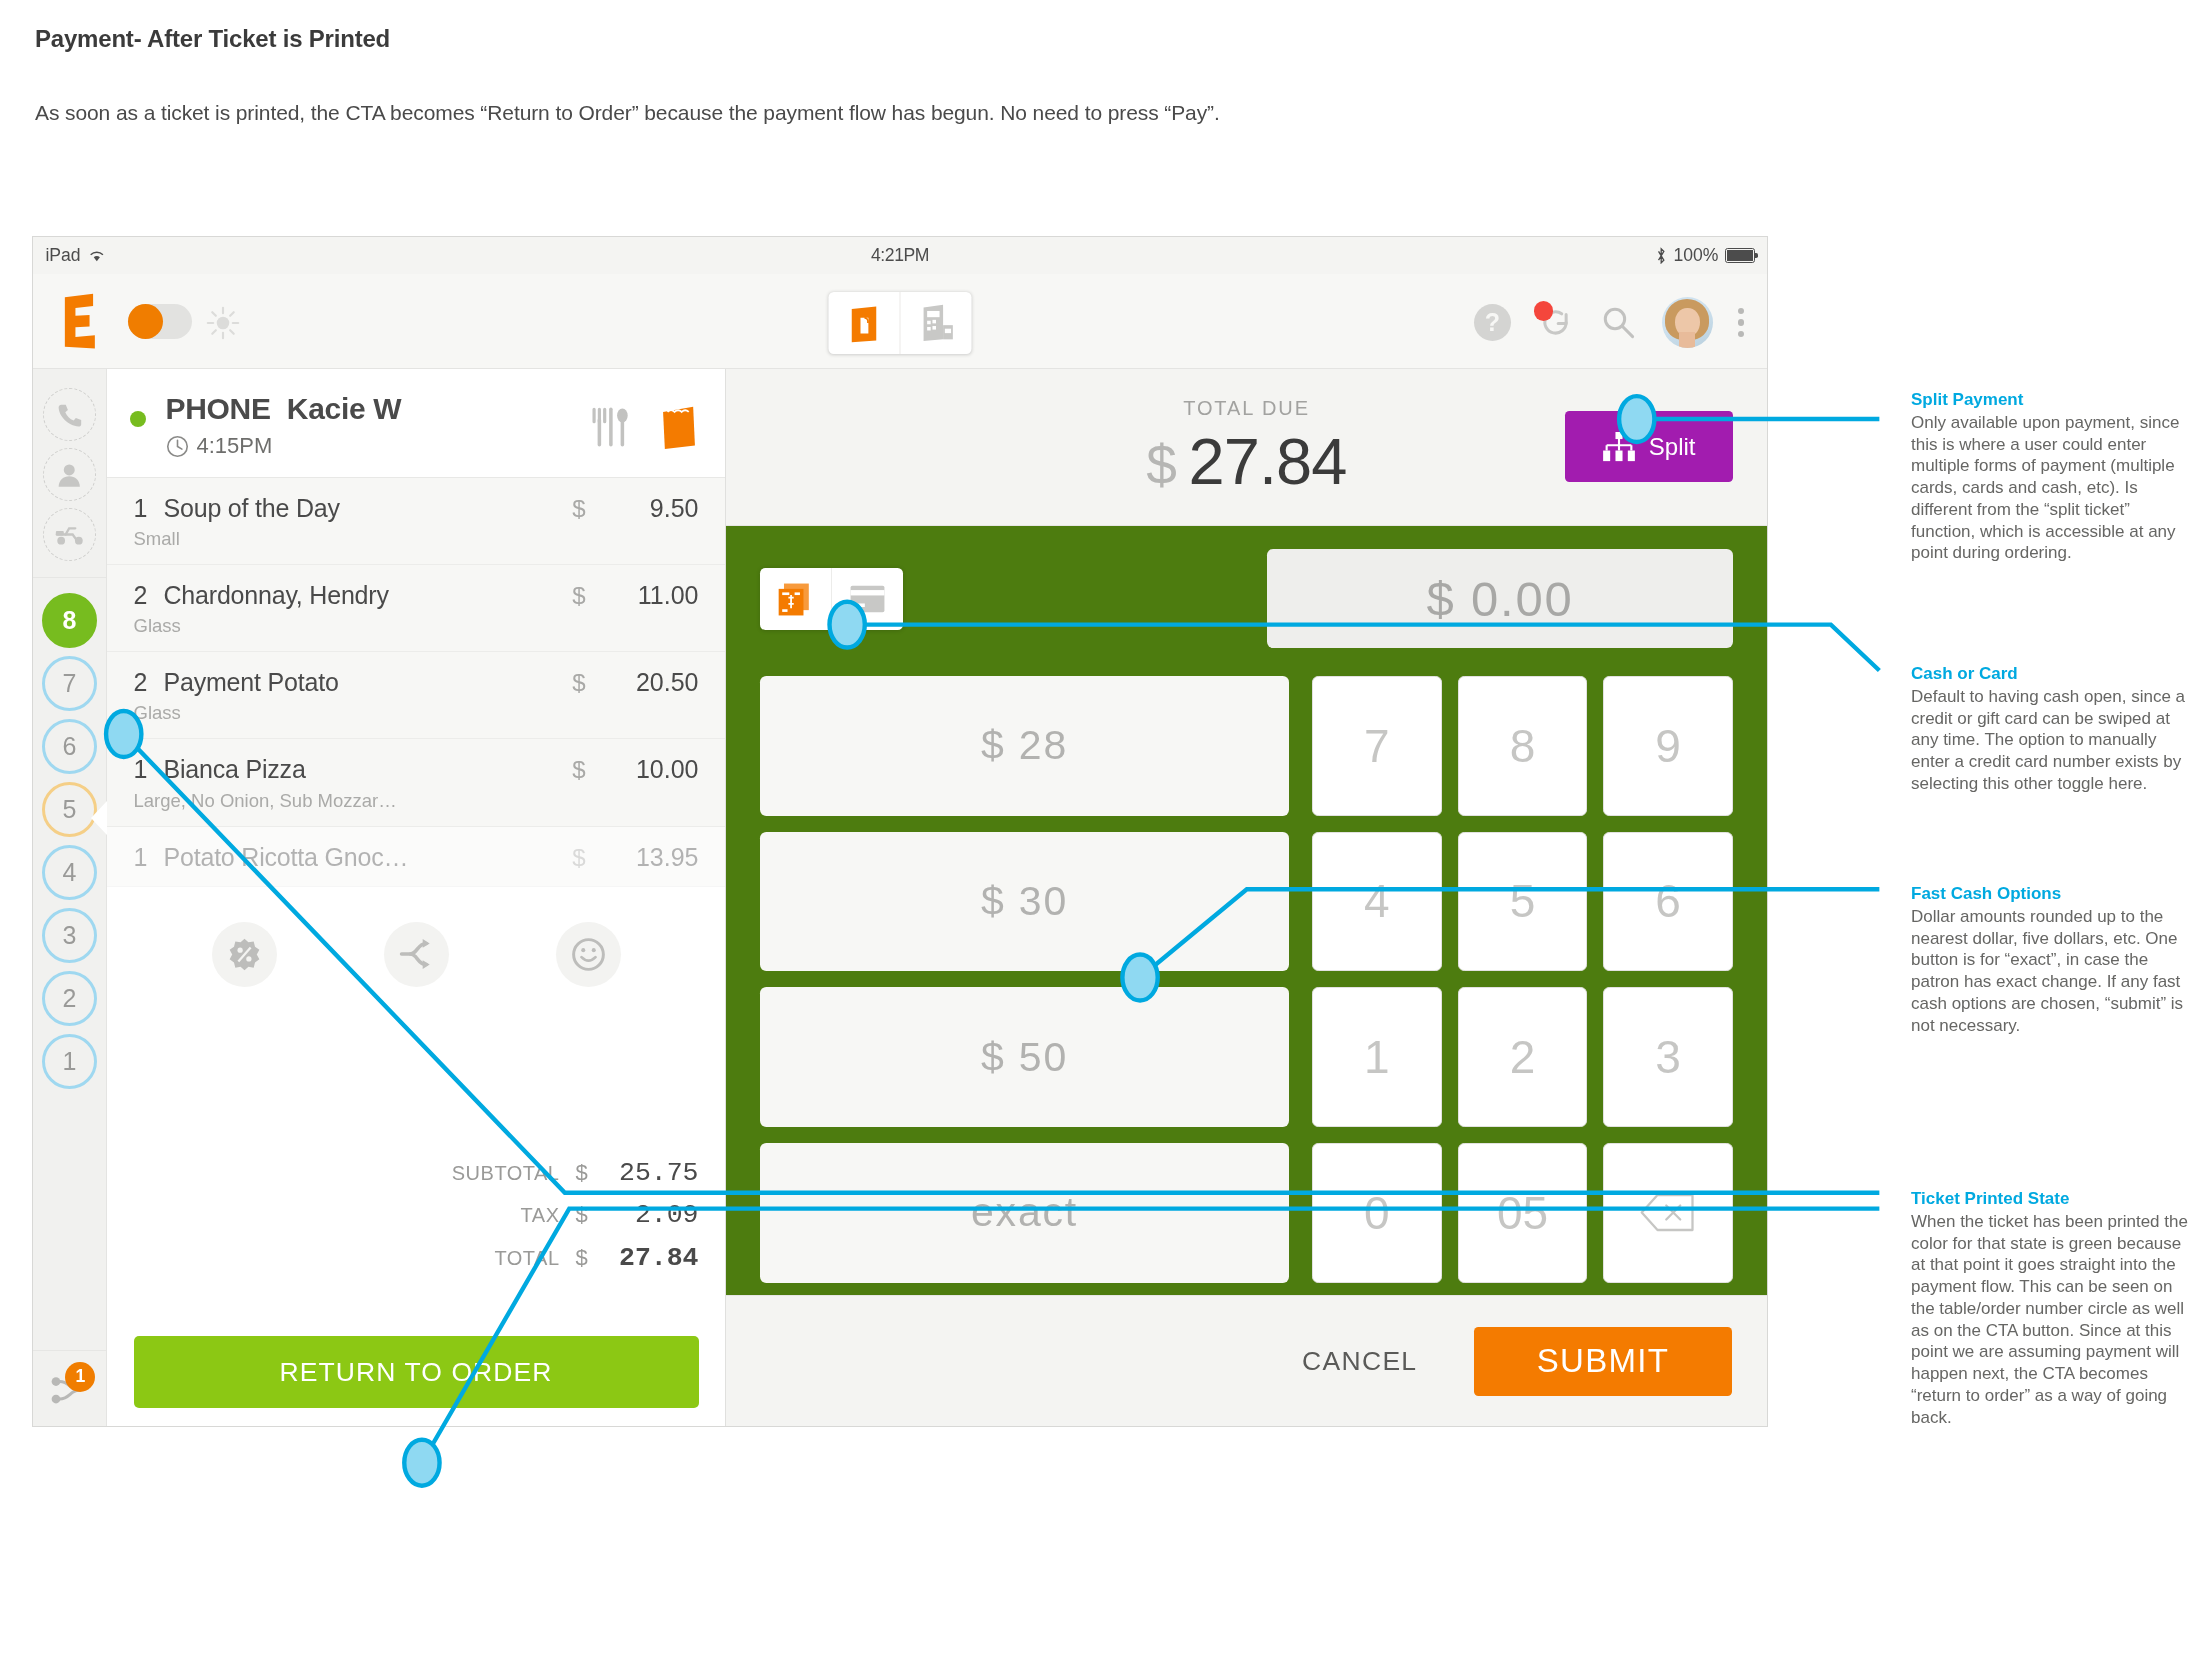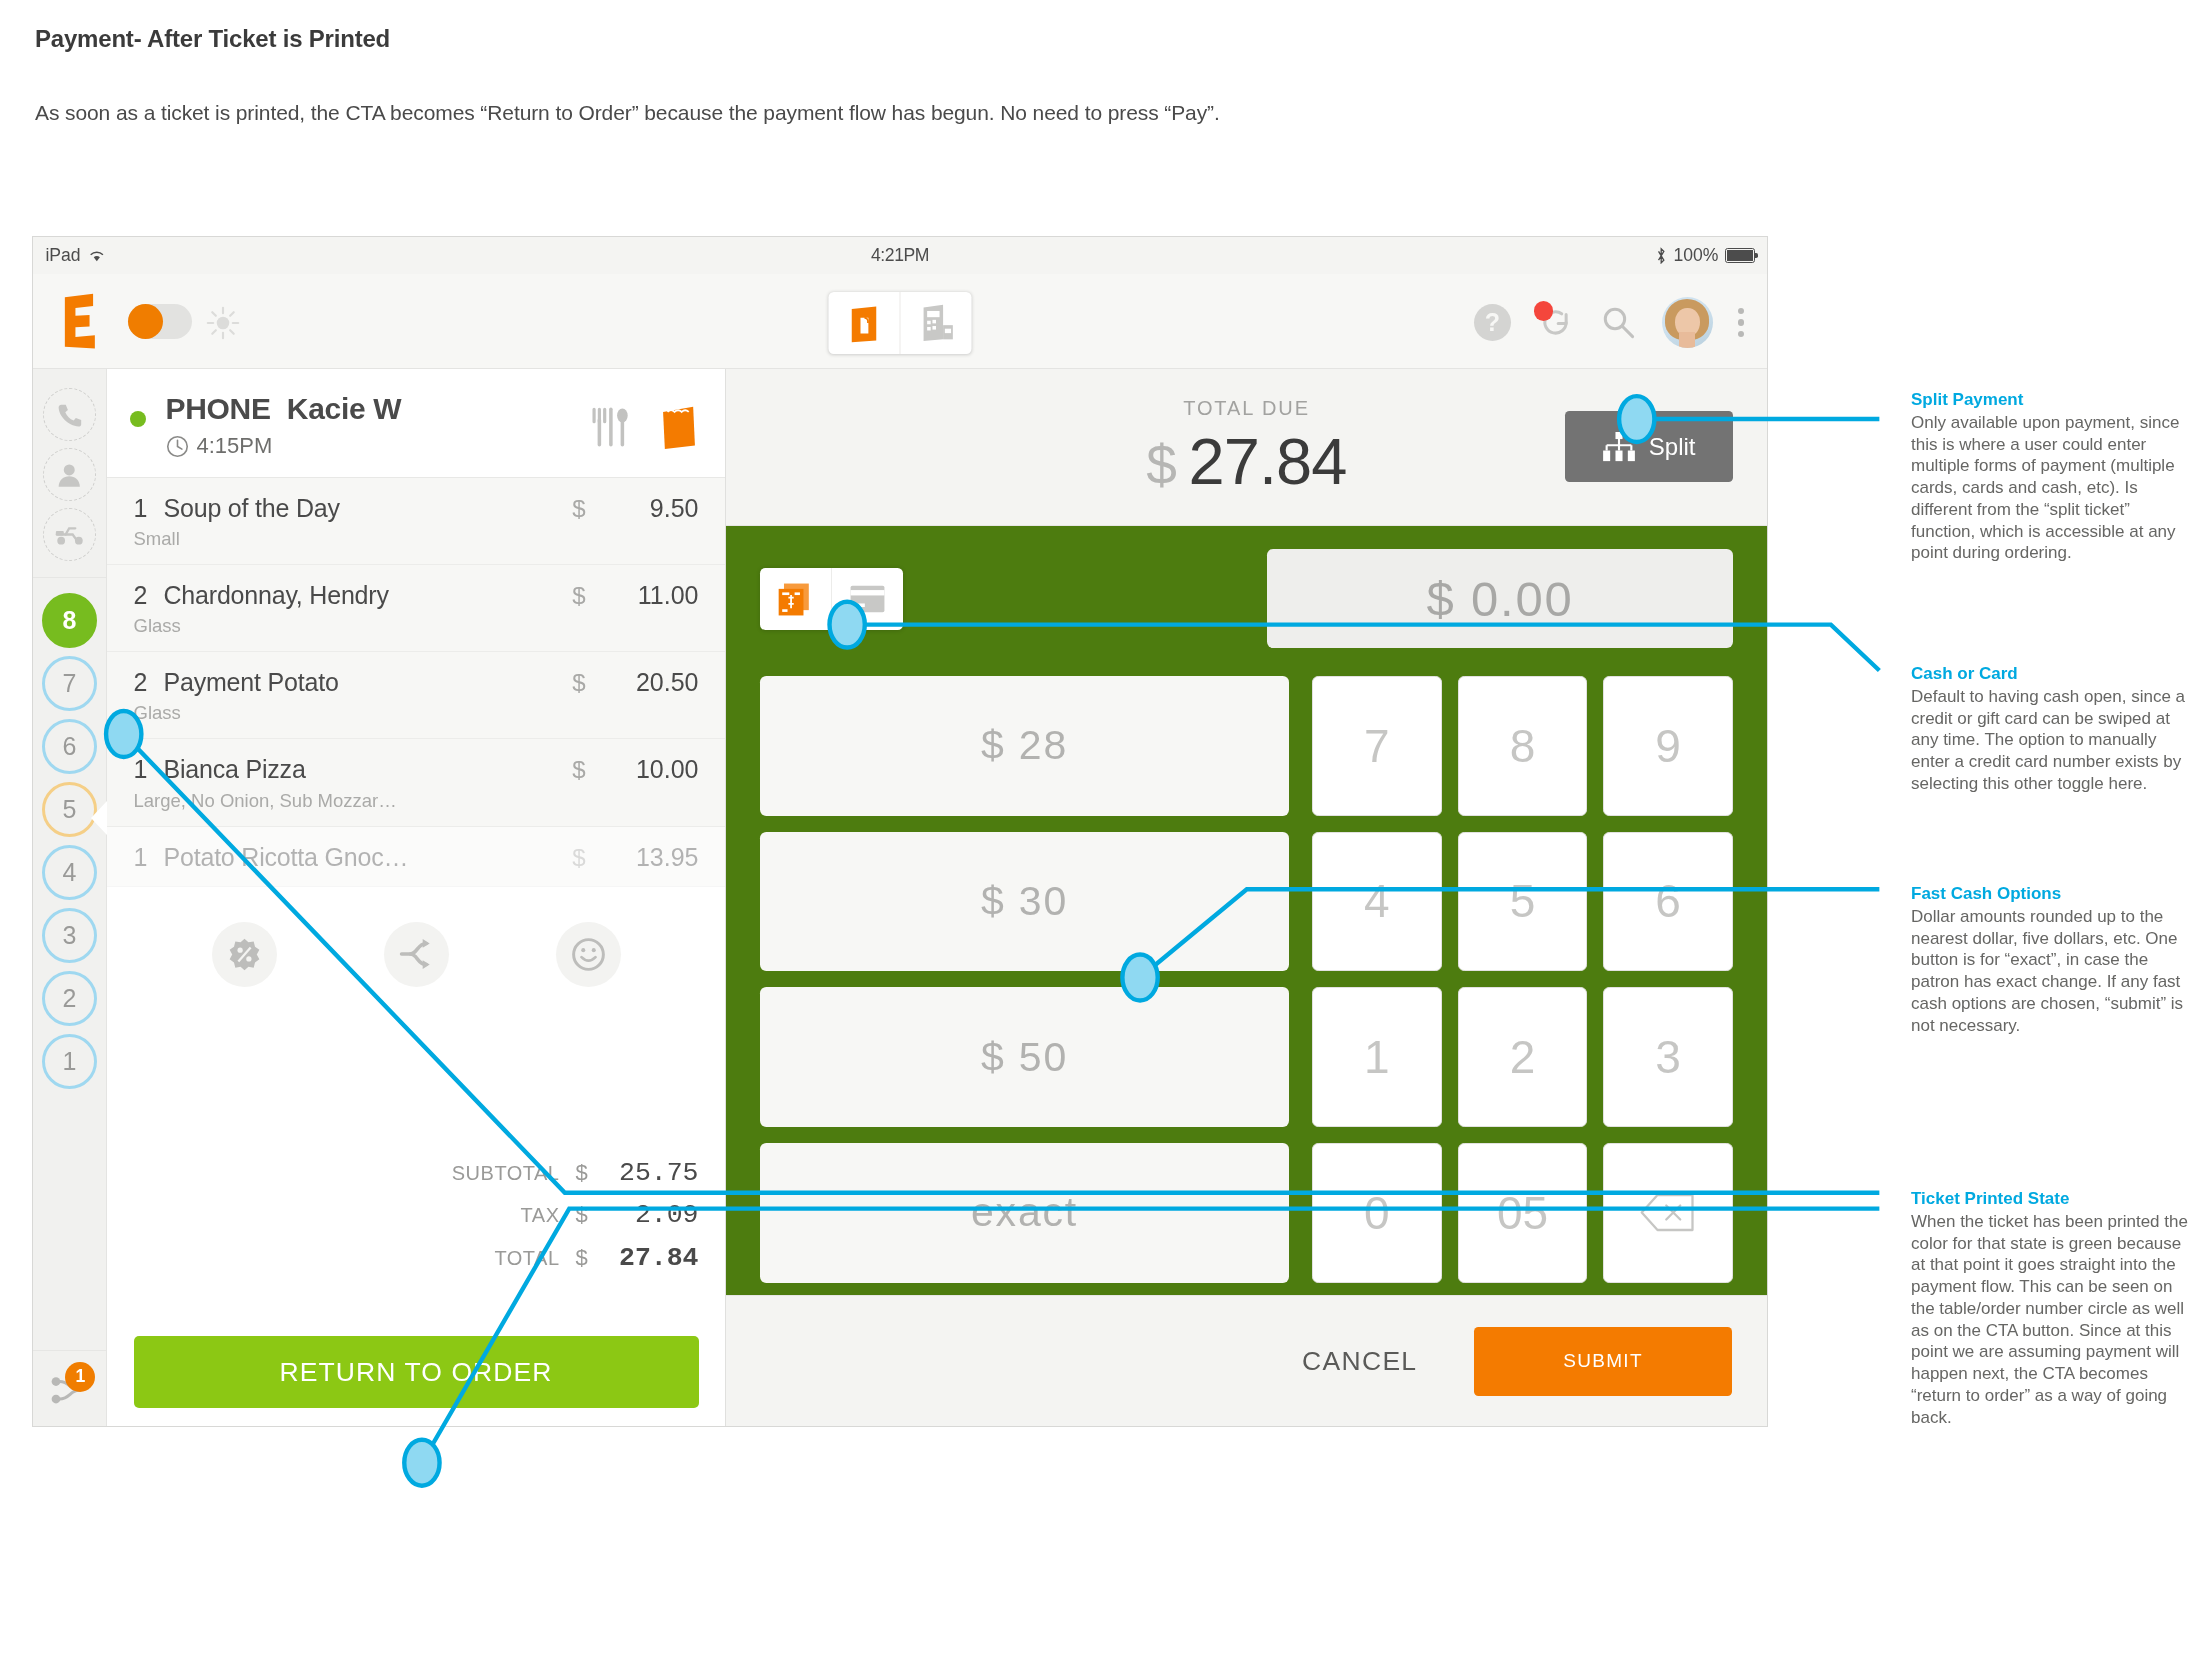--- a/index.html
+++ b/index.html
@@ -176,21 +176,21 @@
     height: 157px; background: #f4f4f2; border-bottom: 0.9px solid #e6e6e4;
     position: relative;
   }
   .td-label { position: absolute; left: 0; right: 0; top: 28px; text-align: center;
     font-size: 20px; color: #a2a2a0; letter-spacing: 1.9px; }
   .td-amt { position: absolute; left: 0; right: 0; top: 55px; text-align: center;
     font-size: 65px; color: #3b3b3b; letter-spacing: -0.9px; }
   .td-amt span.cur { color: #b6b6b4; font-size: 55px; margin-right: 12.4px; }
   .split-btn {
     position: absolute; right: 34px; top: 42px; width: 168px; height: 71px;
-    background: #737373; border-radius: 4.4px; color: #fff;
+    background: #a21caf; border-radius: 4.4px; color: #fff;
     display: flex; align-items: center; justify-content: center; gap: 12.4px; font-size: 24px;
   }
 
   .pay-body { position: absolute; left: 0; right: 0; top: 157px; bottom: 131px; background: #4d7c0f; }
 
   .ptype {
     position: absolute; left: 34px; top: 42px; width: 143px; height: 62px;
     background: #fff; border-radius: 5.3px; box-shadow: 0 0.9px 4.4px rgba(0,0,0,0.16);
     display: flex;
   }
@@ -219,21 +219,21 @@
   }
 
   .pay-foot {
     position: absolute; left: 0; right: 0; bottom: 0; height: 131px;
     background: #f4f4f2; border-top: 0.9px solid #e6e6e4;
     display: flex; align-items: center; justify-content: flex-end; gap: 39px; padding-right: 35px;
   }
   .cancel-btn { font-size: 26.5px; color: #5a5a58; letter-spacing: 1.3px; padding: 8.8px 17.6px; }
   .submit-btn {
     width: 258px; height: 69px; background: #f47b00; border-radius: 4.4px;
-    color: #fff; font-size: 19px; letter-spacing: 1.3px;
+    color: #fff; font-size: 33px; letter-spacing: 1.3px;
     display: flex; align-items: center; justify-content: center;
   }
 
   
   .anno { position: absolute; width: 282px; }
   .anno h4 { font-size: 17px; color: #00a9e0; margin-bottom: 1.8px; font-weight: bold; }
   .anno p { font-size: 17px; color: #666664; line-height: 1.28; }
 
   svg.lines { position: absolute; left: 0; top: 0; width: 2206px; height: 1678px; pointer-events: none; }
 </style>

